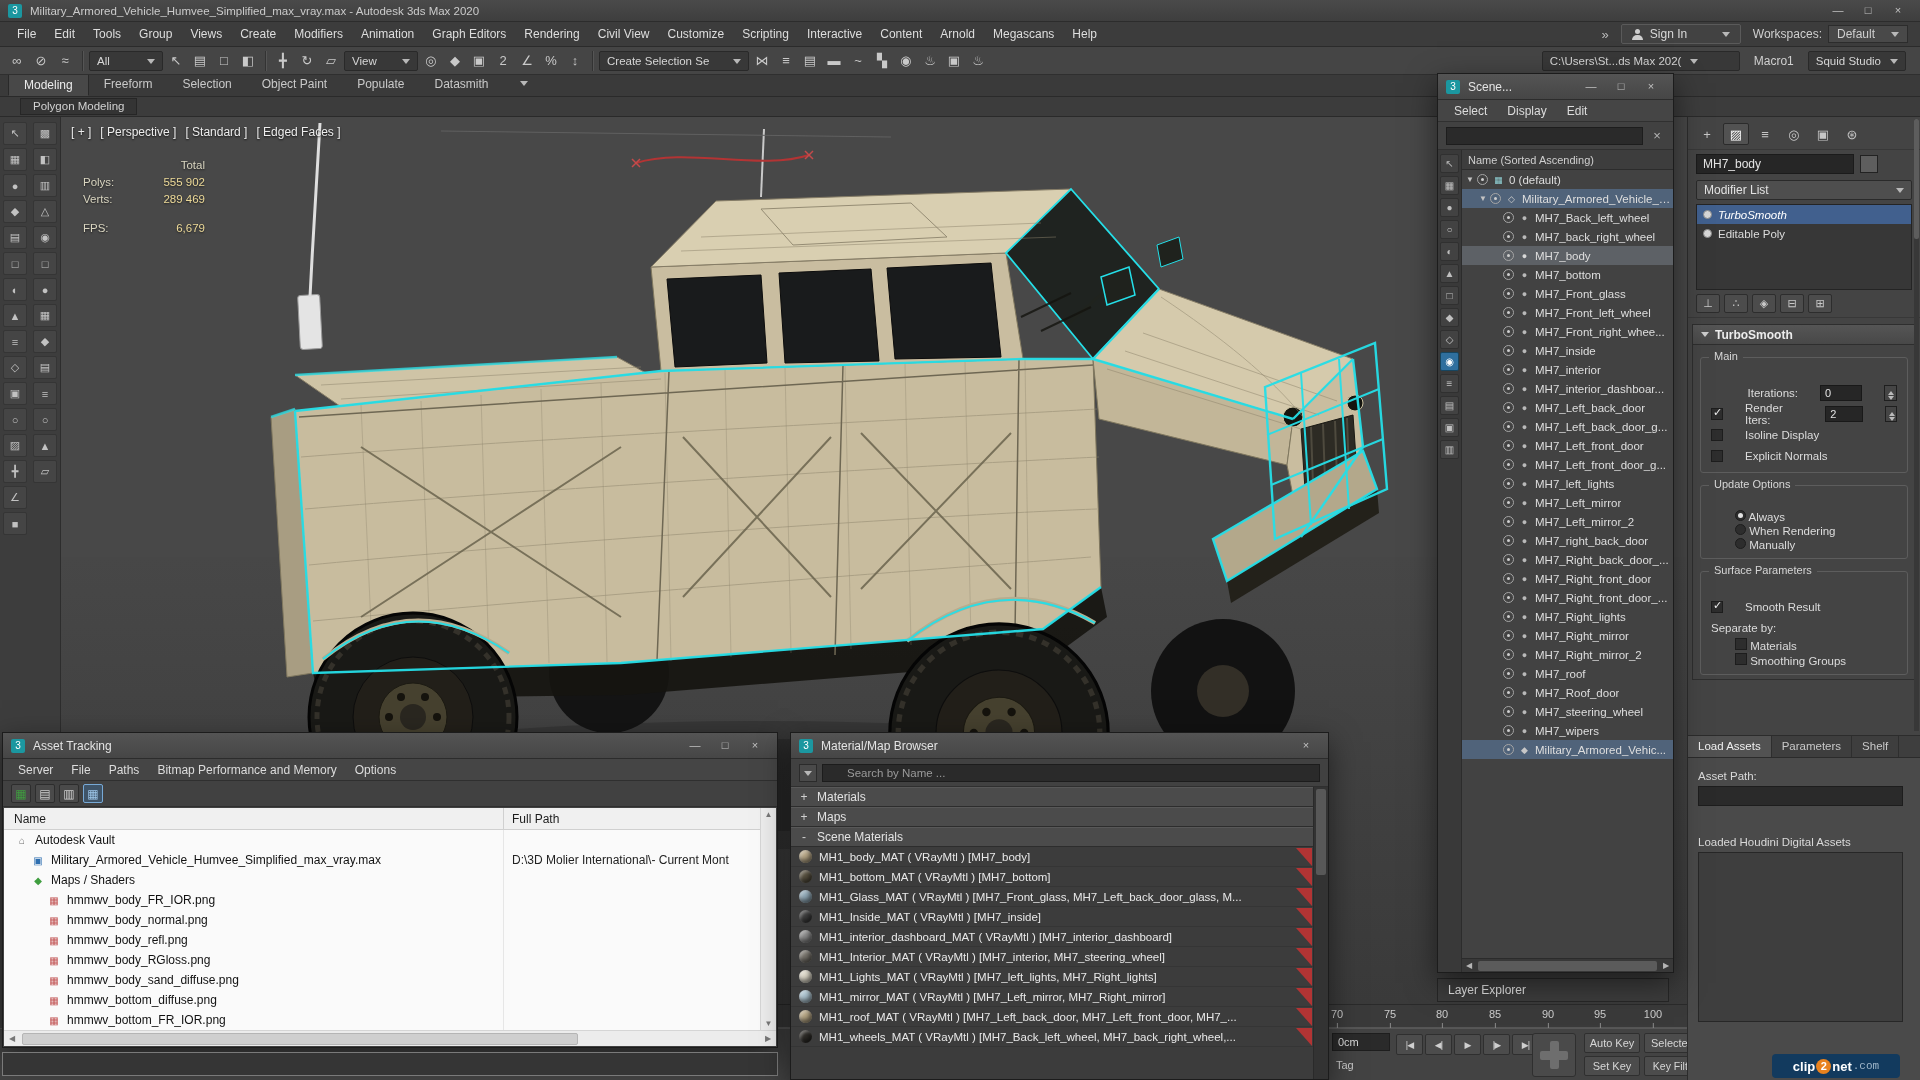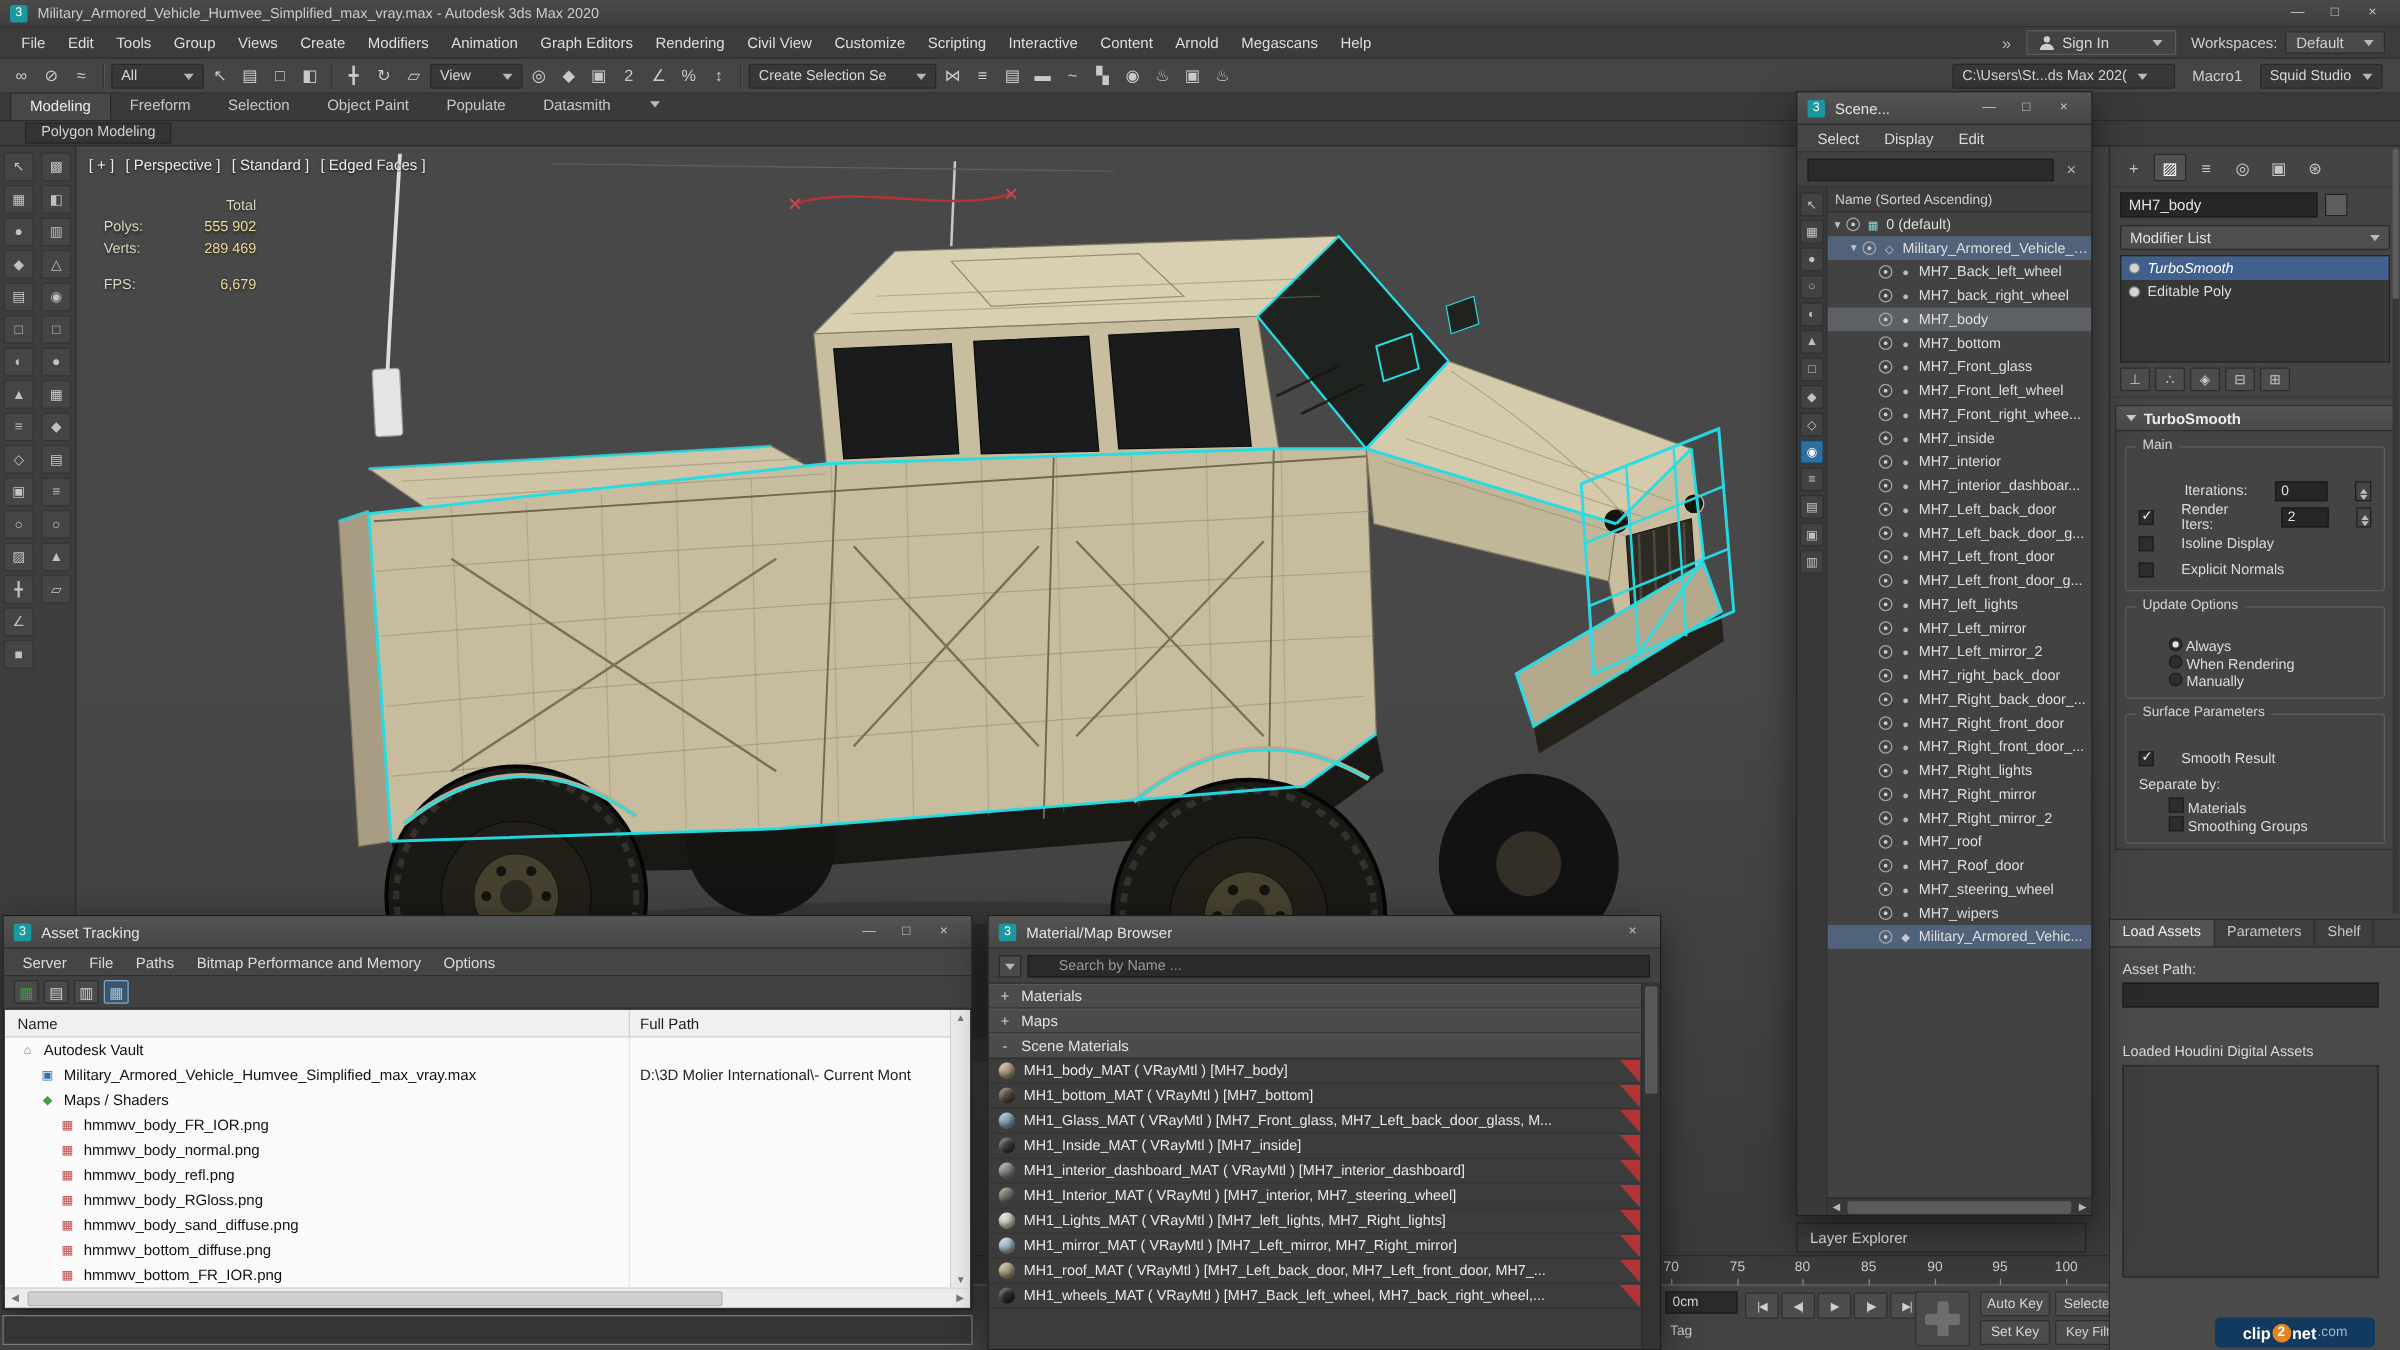--- a/index.html
+++ b/index.html
@@ -88,21 +88,21 @@
   .navpad::before{content:"";position:absolute;left:50%;top:7px;bottom:7px;width:9px;margin-left:-4.5px;background:#6e6e6e;border-radius:2px;}
   .navpad::after{content:"";position:absolute;top:50%;left:7px;right:7px;height:9px;margin-top:-4.5px;background:#6e6e6e;border-radius:2px;}
   .sb-btn{position:absolute;background:#4c4c4c;border:1px solid #2f2f2f;border-radius:2px;color:#d6d6d6;font-size:11px;
           height:20px;line-height:18px;text-align:center;}
   .sb-dd{display:flex;align-items:center;justify-content:space-between;padding:0 6px;}
 
   .watermark{position:absolute;left:1772px;top:1054px;width:128px;height:24px;background:#123a5e;border-radius:4px;
              display:flex;align-items:center;justify-content:center;gap:1px;z-index:90;font-size:13px;font-weight:bold;}
   .wm1{color:#fff;}
   .wm2{color:#fff;background:#e8821e;border-radius:50%;width:15px;height:15px;line-height:15px;text-align:center;font-size:11px;}
-  .wm3{color:#9fb6c9;font-size:11px;font-weight:normal;}
+  .wm3{color:#9fb6c9;font-size:11px;font-weight:normal;font-family:Liberation Mono, monospace;}
 
   
   .cpanel{position:absolute;left:1687px;top:117px;width:233px;height:618px;background:#444;border-left:1px solid #2c2c2c;z-index:15;}
   .cp-tabs{display:flex;gap:3px;padding:6px 6px 4px;border-bottom:1px solid #383838;}
   .cpt{width:26px;height:22px;display:flex;align-items:center;justify-content:center;color:#c6c6c6;font-size:13px;
        border:1px solid transparent;border-radius:2px;}
   .cpt.active{background:#525252;border-color:#2b2b2b;color:#fff;}
   .cp-namerow{display:flex;align-items:center;gap:6px;padding:4px 8px;}
   .cp-name{width:158px;height:20px;background:#262626;border:1px solid #1b1b1b;color:#e4e4e4;font-size:12px;
            line-height:18px;padding:0 6px;}
@@ -554,21 +554,21 @@
         <span class="tbi">▤</span>
         <span class="tbi">▬</span>
         <span class="tbi">~</span>
         <span class="tbi">▚</span>
         <span class="tbi">◉</span>
         <span class="tbi">♨</span>
         <span class="tbi">▣</span>
         <span class="tbi">♨</span>
       </span>
     <span class="tb-right">
-      <span class="tb-dd" style="width:178px;justify-content:flex-start;">
+      <span class="tb-dd" style="width:198px;justify-content:flex-start;">
           <span>C:\Users\St...ds Max 202(</span>
           <span class="caret"></span>
         </span>
       <span class="macro">Macro1</span>
       <span class="tb-dd">
           <span>Squid Studio</span>
           <span class="caret"></span>
         </span>
     </span>
   </div>

